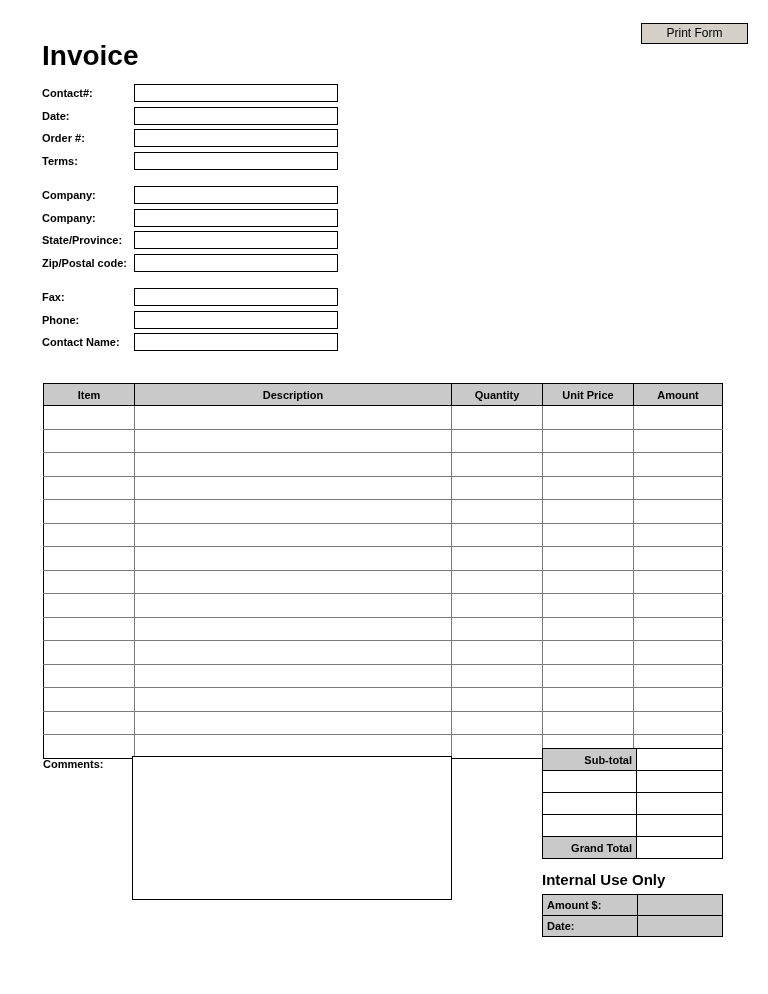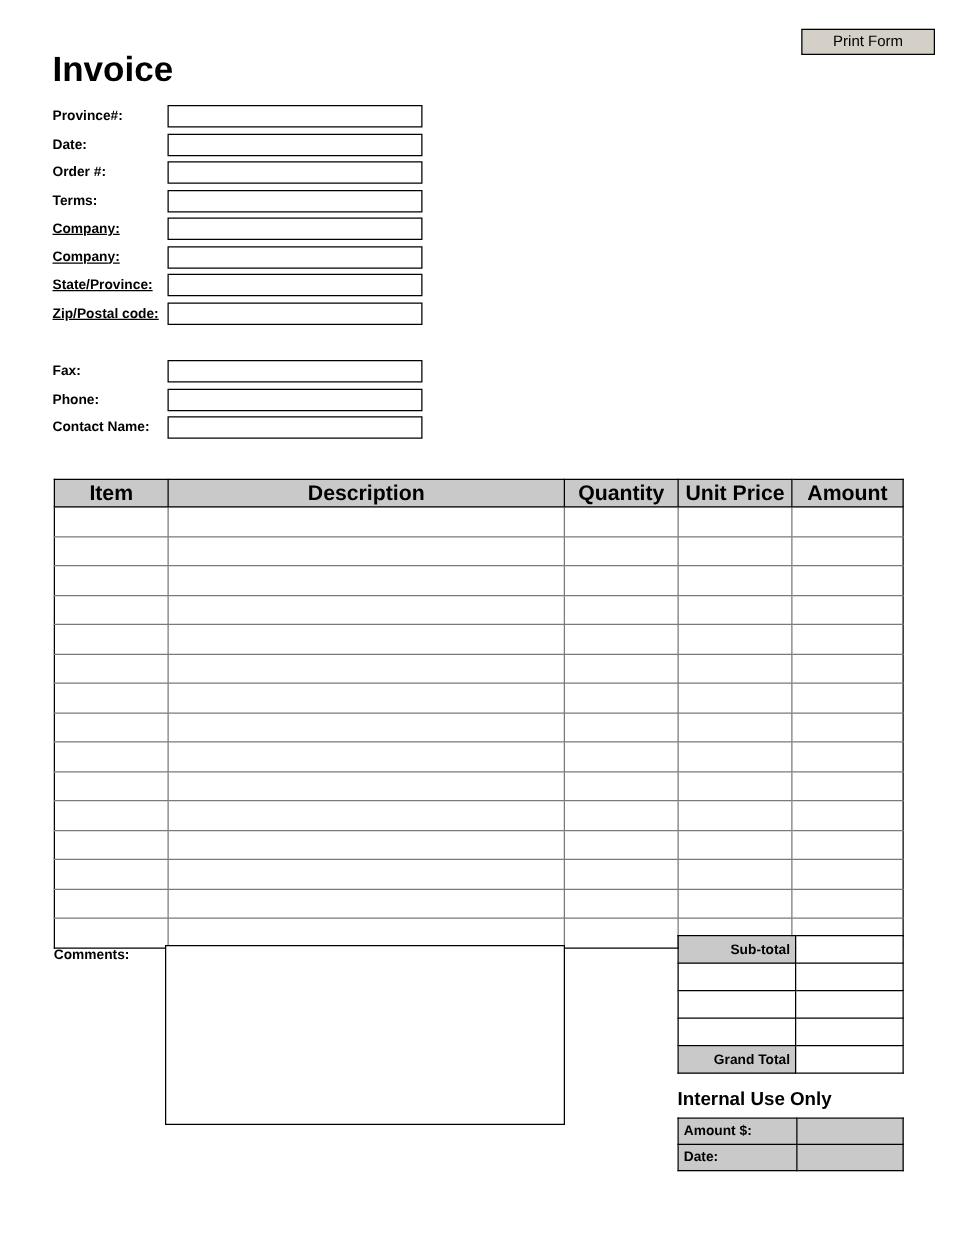--- a/index.html
+++ b/index.html
@@ -66,36 +66,36 @@
     border: 1px solid #000000;
     background: #ffffff;
     box-sizing: border-box;
     font-size: 11px;
     padding: 0 3px;
     font-family: "Liberation Sans", sans-serif;
     outline: none;
   }
 
   #group-invoice { top: 82px; }
-  #group-company { top: 172px; text-decoration: underline; }
+  #group-company { top: 184px; }
   #group-contact { top: 286px; }
 
   
   .items-table {
     position: absolute;
     left: 43px;
     top: 383px;
     width: 680px;
     border-collapse: collapse;
     table-layout: fixed;
   }
   .items-table th {
     background: #c9c9c9;
     border: 1px solid #000000;
-    font-size: 17px;
+    font-size: 11px;
     font-weight: bold;
     height: 21px;
     text-align: center;
     padding: 0;
   }
   .items-table td {
     border: 1px solid #7a7a7a;
     height: 22.5px;
     padding: 0;
   }
@@ -207,21 +207,21 @@
 </style>
 </head>
 <body>
 
 <div class="print-btn">Print Form</div>
 
 <div class="title">Invoice</div>
 
 <div class="field-group" id="group-invoice">
     <div class="field-row">
-      <div class="field-label">Province#:</div>
+      <div class="field-label">Contact#:</div>
       <input type="text" class="field-input" style="">
     </div>
     <div class="field-row">
       <div class="field-label">Date:</div>
       <input type="text" class="field-input" style="">
     </div>
     <div class="field-row">
       <div class="field-label">Order #:</div>
       <input type="text" class="field-input" style="">
     </div>

